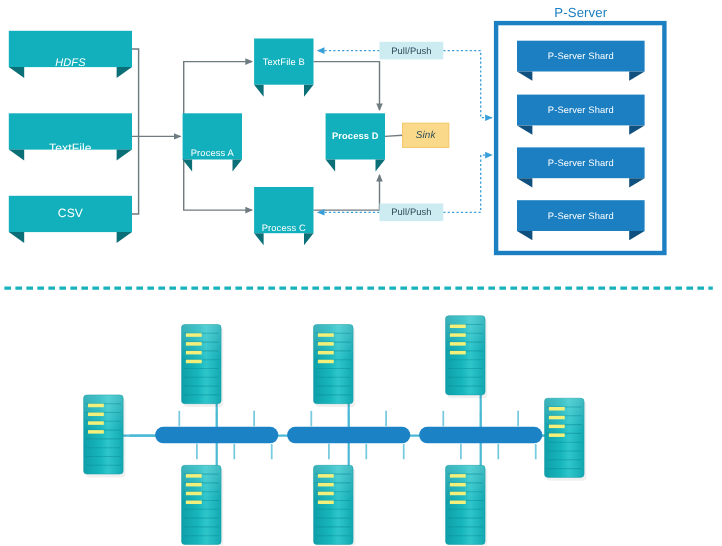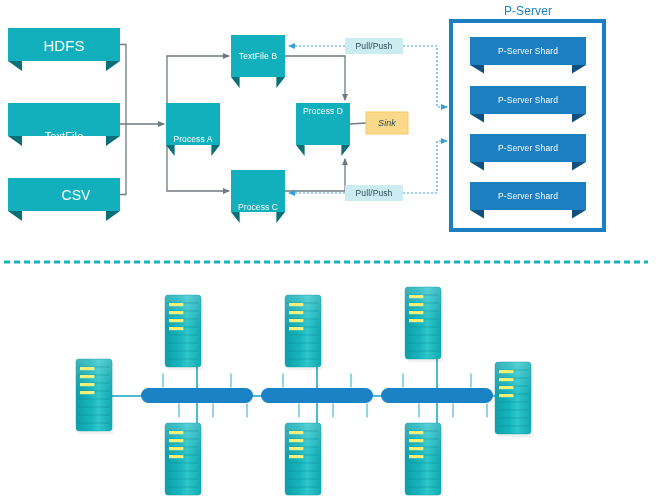--- a/index.html
+++ b/index.html
@@ -244,24 +244,24 @@
         <rect x="499" y="394" width="14.4" height="3.2" fill="#f2f07a"></rect>
         <rect x="495" y="362" width="36" height="72" rx="3" fill="none" stroke="#0d9aa4" stroke-width="0.8" opacity="0.5"></rect>
       </g>
   </svg>
   <div id="labels">
       <div class="lbl ctr blue" style="left: 528px; top: 11px; font-size: 12px;">P-Server</div>
       <div class="lbl ctr " style="left: 528px; top: 51px; font-size: 8.5px;">P-Server Shard</div>
       <div class="lbl ctr " style="left: 528px; top: 100px; font-size: 8.5px;">P-Server Shard</div>
       <div class="lbl ctr " style="left: 528px; top: 148px; font-size: 8.5px;">P-Server Shard</div>
       <div class="lbl ctr " style="left: 528px; top: 196px; font-size: 8.5px;">P-Server Shard</div>
-      <div class="lbl ctr " style="left: 64px; top: 45px; font-size: 15px;">HDFS</div>
+      <div class="lbl ctr " style="left: 64px; top: 58px; font-size: 10px; font-style: italic;">HDFS</div>
       <div class="lbl ctr " style="left: 64px; top: 136px; font-size: 11px;">TextFile</div>
-      <div class="lbl ctr " style="left: 76px; top: 194.5px; font-size: 14px;">CSV</div>
+      <div class="lbl ctr " style="left: 64px; top: 194.5px; font-size: 11px;">CSV</div>
       <div class="lbl ctr " style="left: 193px; top: 139px; font-size: 8.5px;">Process A</div>
       <div class="lbl ctr " style="left: 258px; top: 56px; font-size: 8.5px;">TextFile B</div>
       <div class="lbl ctr " style="left: 258px; top: 207px; font-size: 8.5px;">Process C</div>
-      <div class="lbl ctr " style="left: 323px; top: 111px; font-size: 8.5px;">Process D</div>
+      <div class="lbl ctr " style="left: 323px; top: 124px; font-size: 8.5px; font-weight: bold;">Process D</div>
       <div class="lbl ctr dark" style="left: 387px; top: 123px; font-size: 9px; font-style: italic;">Sink</div>
       <div class="lbl ctr dark" style="left: 374px; top: 46px; font-size: 8.5px;">Pull/Push</div>
       <div class="lbl ctr dark" style="left: 374px; top: 193px; font-size: 8.5px;">Pull/Push</div>
     </div>
 </div>
 
 </body></html>

